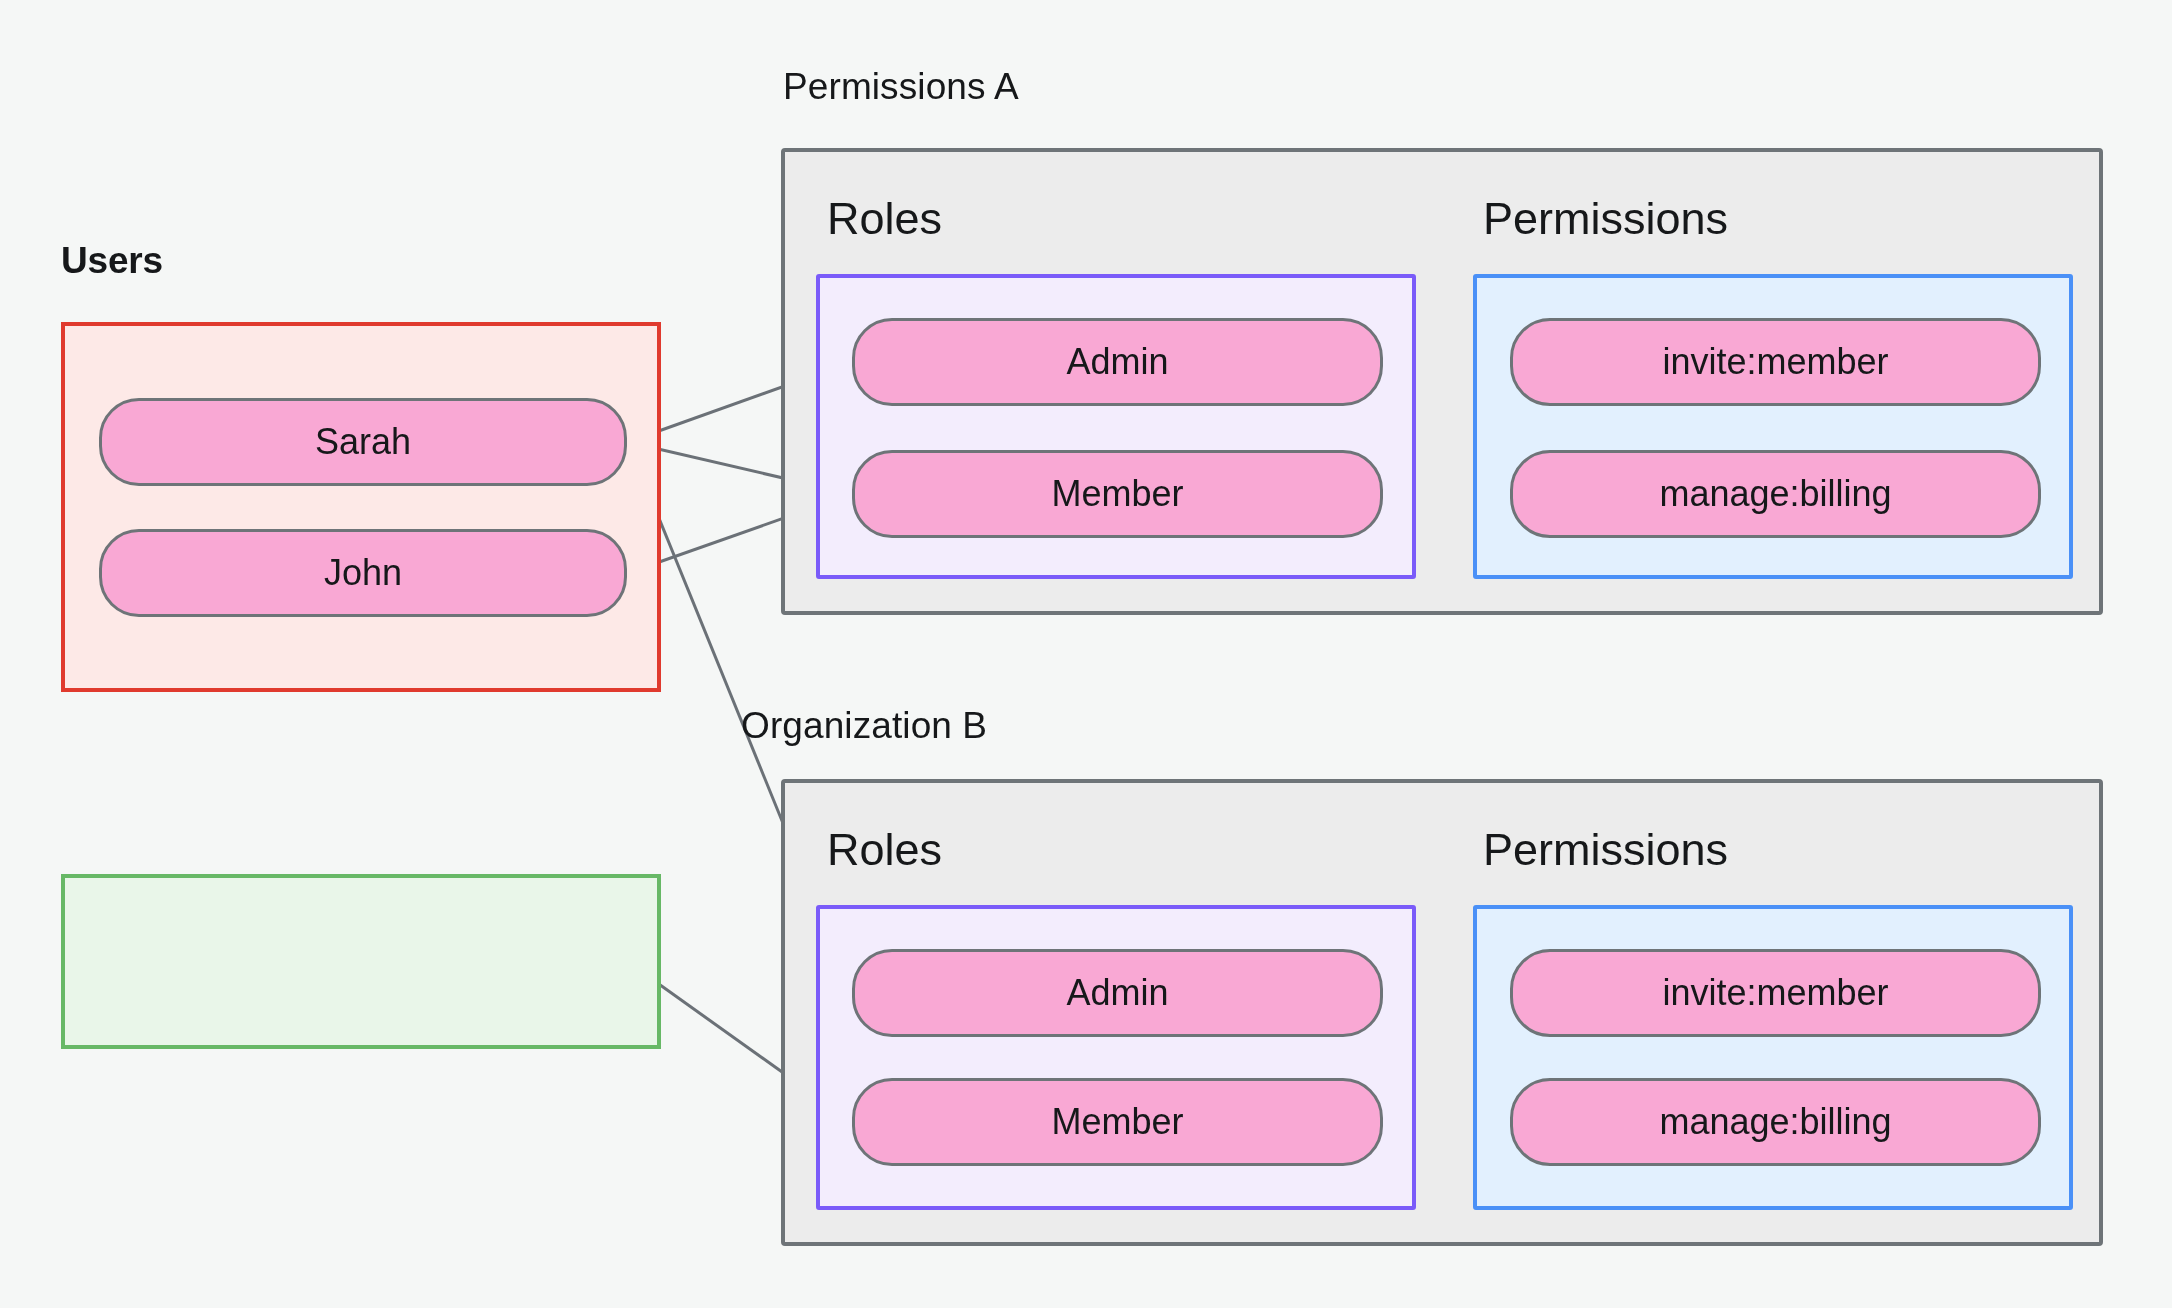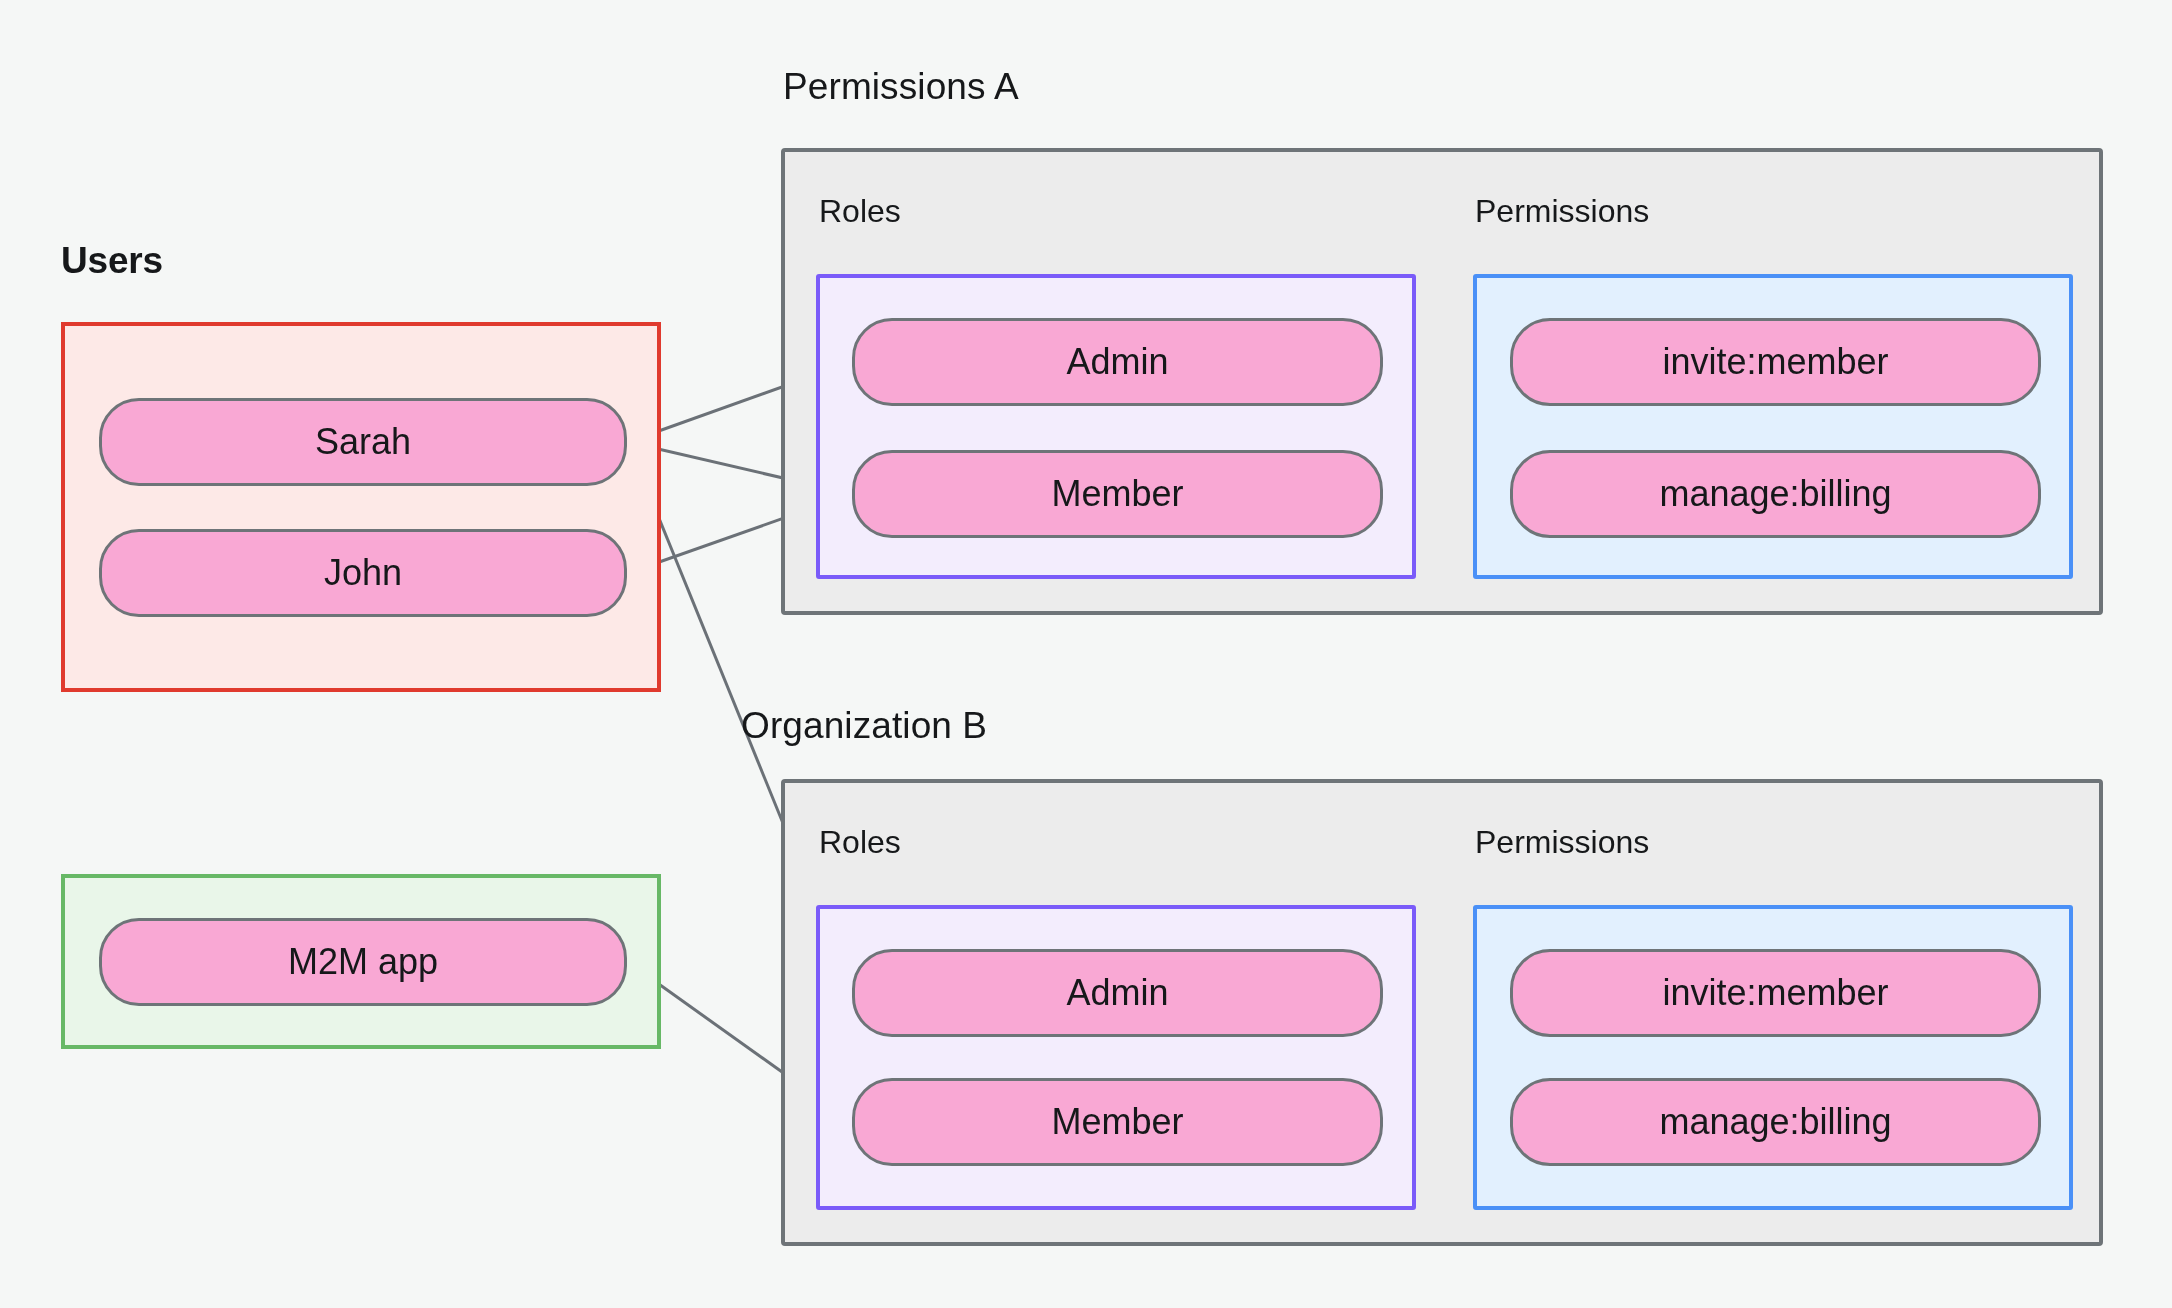--- a/index.html
+++ b/index.html
@@ -45,23 +45,24 @@
     font-size: 37px;
     font-weight: 700;
     letter-spacing: -0.2px;
   }
   .label-regular {
     font-size: 37px;
     font-weight: 400;
     letter-spacing: 0.1px;
   }
   .label-inner {
-    font-size: 32px;
+    font-size: 45px;
     font-weight: 400;
     color: #16181A;
+    margin-left: 8px;
   }
 
   
   .box {
     position: absolute;
     box-sizing: border-box;
     z-index: 2;
   }
   .box-users {
     border: 4px solid #E03A2E;
@@ -146,21 +147,20 @@
 
   <div class="box box-users" style="left:61px; top:322px; width:600px; height:370px;"></div>
 
   <div class="pill" style="left:99px; top:398px; width:528px; height:88px;">Sarah</div>
 
   <div class="pill" style="left:99px; top:529px; width:528px; height:88px;">John</div>
 
 
   <div class="box box-m2m" style="left:61px; top:874px; width:600px; height:175px;"></div>
 
-  <div class="pill" style="left:99px; top:918px; width:528px; height:88px;">M2M app</div>
 
   <div class="group-label label-regular" style="left:783px; top:66px;">Permissions A</div>
 
   <div class="box box-org" style="left:781px; top:148px; width:1322px; height:467px;"></div>
 
   <div class="group-label label-inner" style="left:819px; top:193px;">Roles</div>
   <div class="group-label label-inner" style="left:1475px; top:193px;">Permissions</div>
 
   <div class="box box-roles" style="left:816px; top:274px; width:600px; height:305px;"></div>
   <div class="box box-perms" style="left:1473px; top:274px; width:600px; height:305px;"></div>

